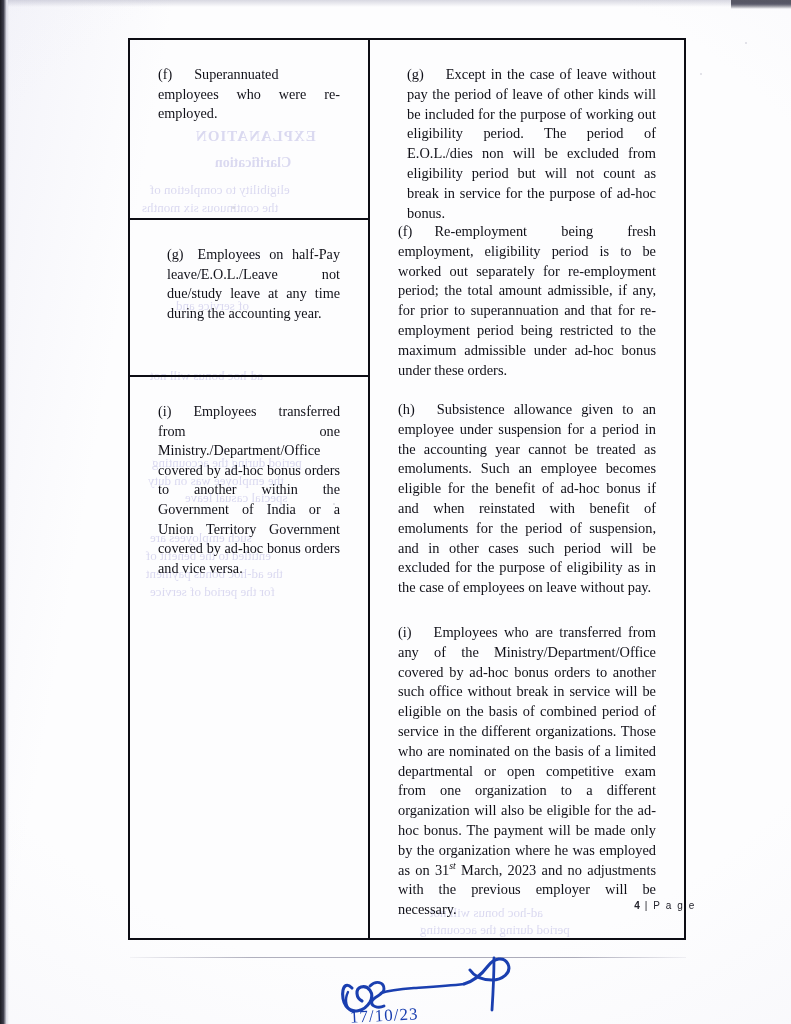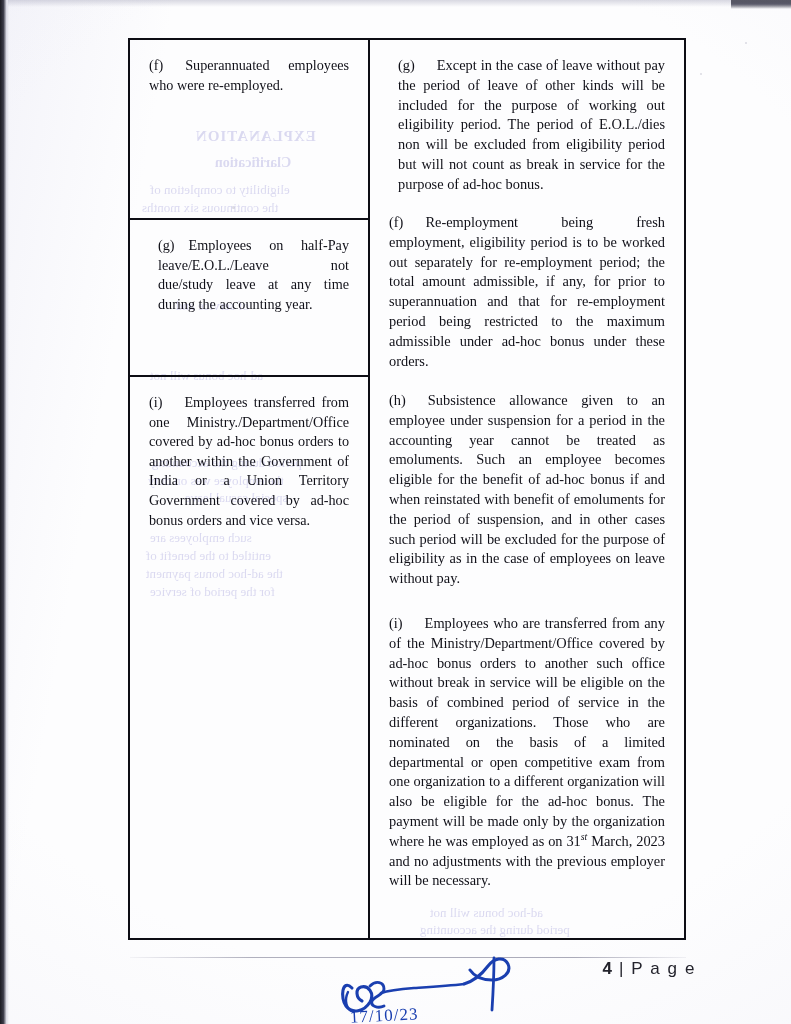--- a/index.html
+++ b/index.html
@@ -97,21 +97,21 @@
     box-sizing: border-box;
     padding: 8px 11px 10px 11px;
     position: relative;
   }
   
   .col-left .cell + .cell {
     border-top: 2px solid #0d0d14;
   }
 
   .para {
-    margin: 8px;
+    margin: 17px;
     text-align: justify;
     text-justify: inter-word;
     color: #101018;
     font-size: 14.2px;
     line-height: 1.36;
     text-indent: 0;
     hyphens: manual;
   }
   .col-left .para { font-size: 14.2px; line-height: 1.38; }
   .col-right .para { font-size: 14.4px; line-height: 1.375; }
@@ -140,23 +140,23 @@
     position: absolute;
     left: 130px;
     top: 957px;
     width: 556px;
     height: 1px;
     background: linear-gradient(90deg, rgba(190,190,205,0.15) 0%, rgba(150,150,168,0.75) 22%, rgba(150,150,168,0.8) 80%, rgba(190,190,205,0.2) 100%);
   }
   .page-number {
     position: absolute;
     right: 95px;
-    top: 959px;
+    top: 900px;
     font-family: "Liberation Sans", sans-serif;
-    font-size: 17px;
+    font-size: 10px;
     color: #23232c;
     letter-spacing: 1.6px;
     white-space: nowrap;
   }
   .page-number .pn-num { font-weight: bold; letter-spacing: 0.5px; }
 
   
   .signature {
     position: absolute;
     left: 318px;

